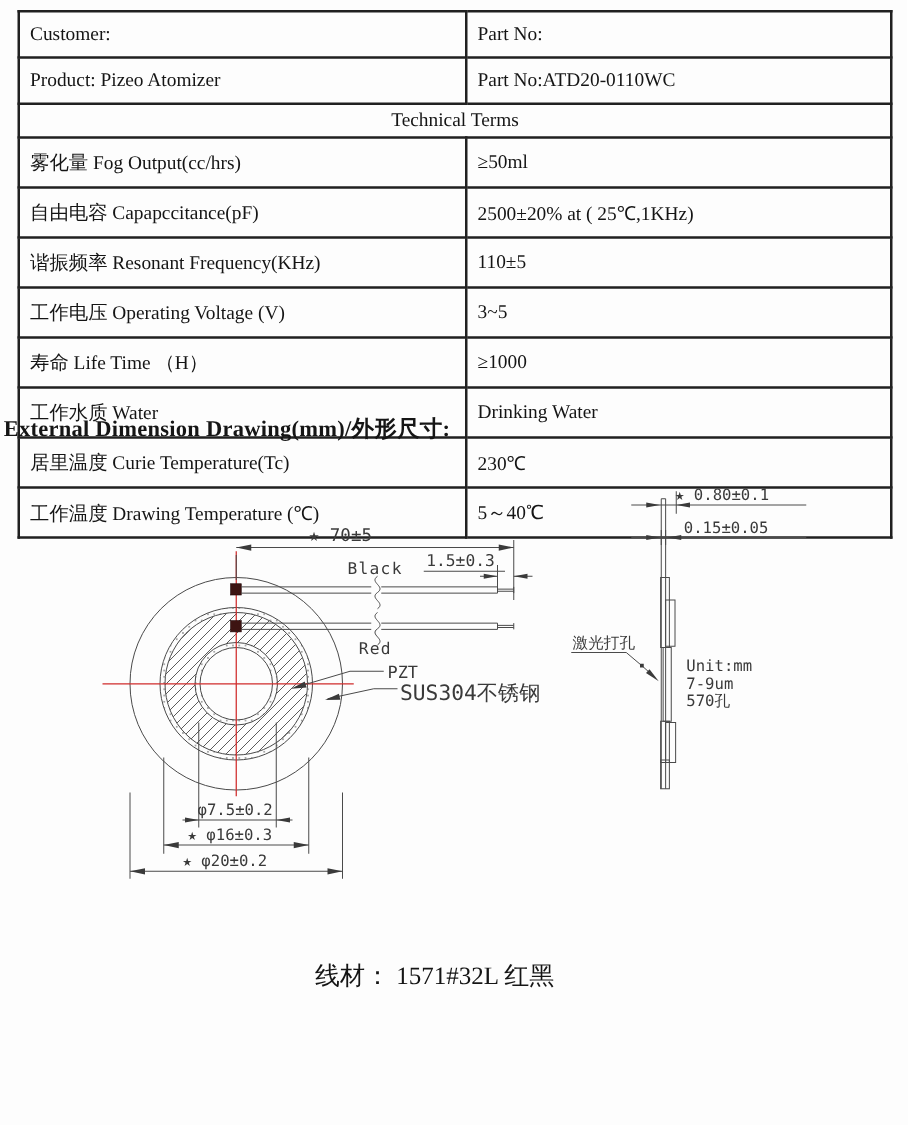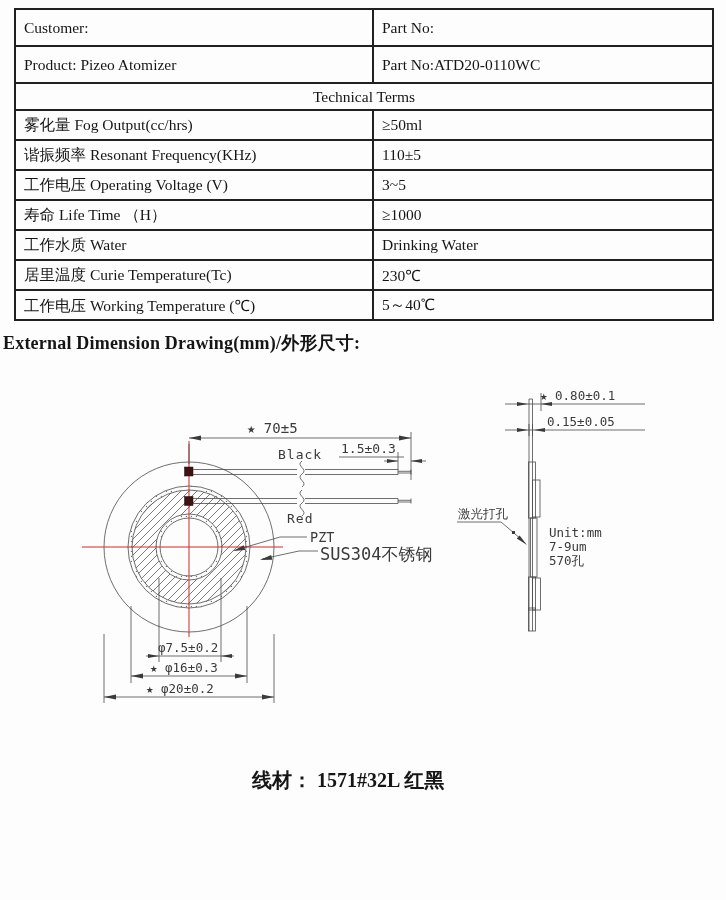--- a/index.html
+++ b/index.html
@@ -1,27 +1,27 @@
 <!DOCTYPE html>
 <html><head>
 <meta charset="utf-8">
 <style>
   *{margin:0;padding:0;box-sizing:border-box}
   html,body{background:#fff}
   body{width:726px;height:900px;font-family:"Liberation Serif",serif;color:#151515}
   .page{position:relative;width:726px;height:900px;background:#fdfdfd;overflow:hidden}
 
   .spec-table{position:absolute;left:14px;top:8px;width:698px;border-collapse:collapse;table-layout:fixed}
-  .spec-table td{border:2px solid #202020;font-size:15.5px;padding:1px 8px;height:30px;vertical-align:middle;white-space:nowrap;overflow:hidden}
+  .spec-table td{border:2px solid #202020;font-size:15.5px;padding:1px 8px;height:40px;vertical-align:middle;white-space:nowrap;overflow:hidden}
   .spec-table tr.hdr td{height:37px}
   .spec-table td.section{height:27px;text-align:center}
   .spec-table td.val{}
 
   .heading{position:absolute;left:3px;top:331px;font-size:18px;font-weight:bold;letter-spacing:.2px;white-space:nowrap}
-  .footer-note{position:absolute;left:252px;top:767px;font-size:20px;font-weight:bold;white-space:nowrap}
+  .footer-note{position:absolute;left:252px;top:767px;font-size:20px;font-weight:normal;white-space:nowrap}
 
   svg.drawing{position:absolute;left:0;top:0;width:726px;height:900px}
   .cad{font-family:"DejaVu Sans Mono","Liberation Mono",monospace;fill:#3a3a3a}
   .hair{stroke:#4a4a4a;stroke-width:0.8;fill:none}
   .red{stroke:#cf2b2b;stroke-width:1;fill:none}
   .arrow{fill:#3a3a3a;stroke:none}
 </style>
 </head>
 <body>
 
@@ -42,41 +42,45 @@
         <td class="val">Part No:ATD20-0110WC</td>
       </tr>
       <tr>
         <td class="section" colspan="2">Technical Terms</td>
       </tr>
       <tr>
         <td>雾化量 Fog Output(cc/hrs)</td>
         <td class="val">≥50ml</td>
       </tr>
       <tr>
+        <td>自由电容 Capapccitance(pF)</td>
+        <td class="val">2500±20%   at ( 25℃,1KHz)</td>
+      </tr>
+      <tr>
         <td>谐振频率 Resonant Frequency(KHz)</td>
         <td class="val">110±5</td>
       </tr>
       <tr>
         <td>工作电压 Operating Voltage (V)</td>
         <td class="val">3~5</td>
       </tr>
       <tr>
         <td>寿命 Life Time （H）</td>
         <td class="val">≥1000</td>
       </tr>
       <tr>
         <td>工作水质 Water</td>
         <td class="val">Drinking Water</td>
       </tr>
       <tr>
         <td>居里温度 Curie Temperature(Tc)</td>
         <td class="val">230℃</td>
       </tr>
       <tr>
-        <td>工作电压 Working Temperature (℃)</td>
+        <td>工作温度 Drawing Temperature (℃)</td>
         <td class="val">5～40℃</td>
       </tr>
     </tbody>
   </table>
 
   <div class="heading">External Dimension Drawing(mm)/外形尺寸:</div>
 
   <svg class="drawing" viewBox="0 0 726 900">
     <defs>
       <pattern id="diagHatch" width="8" height="8" patternUnits="userSpaceOnUse">

